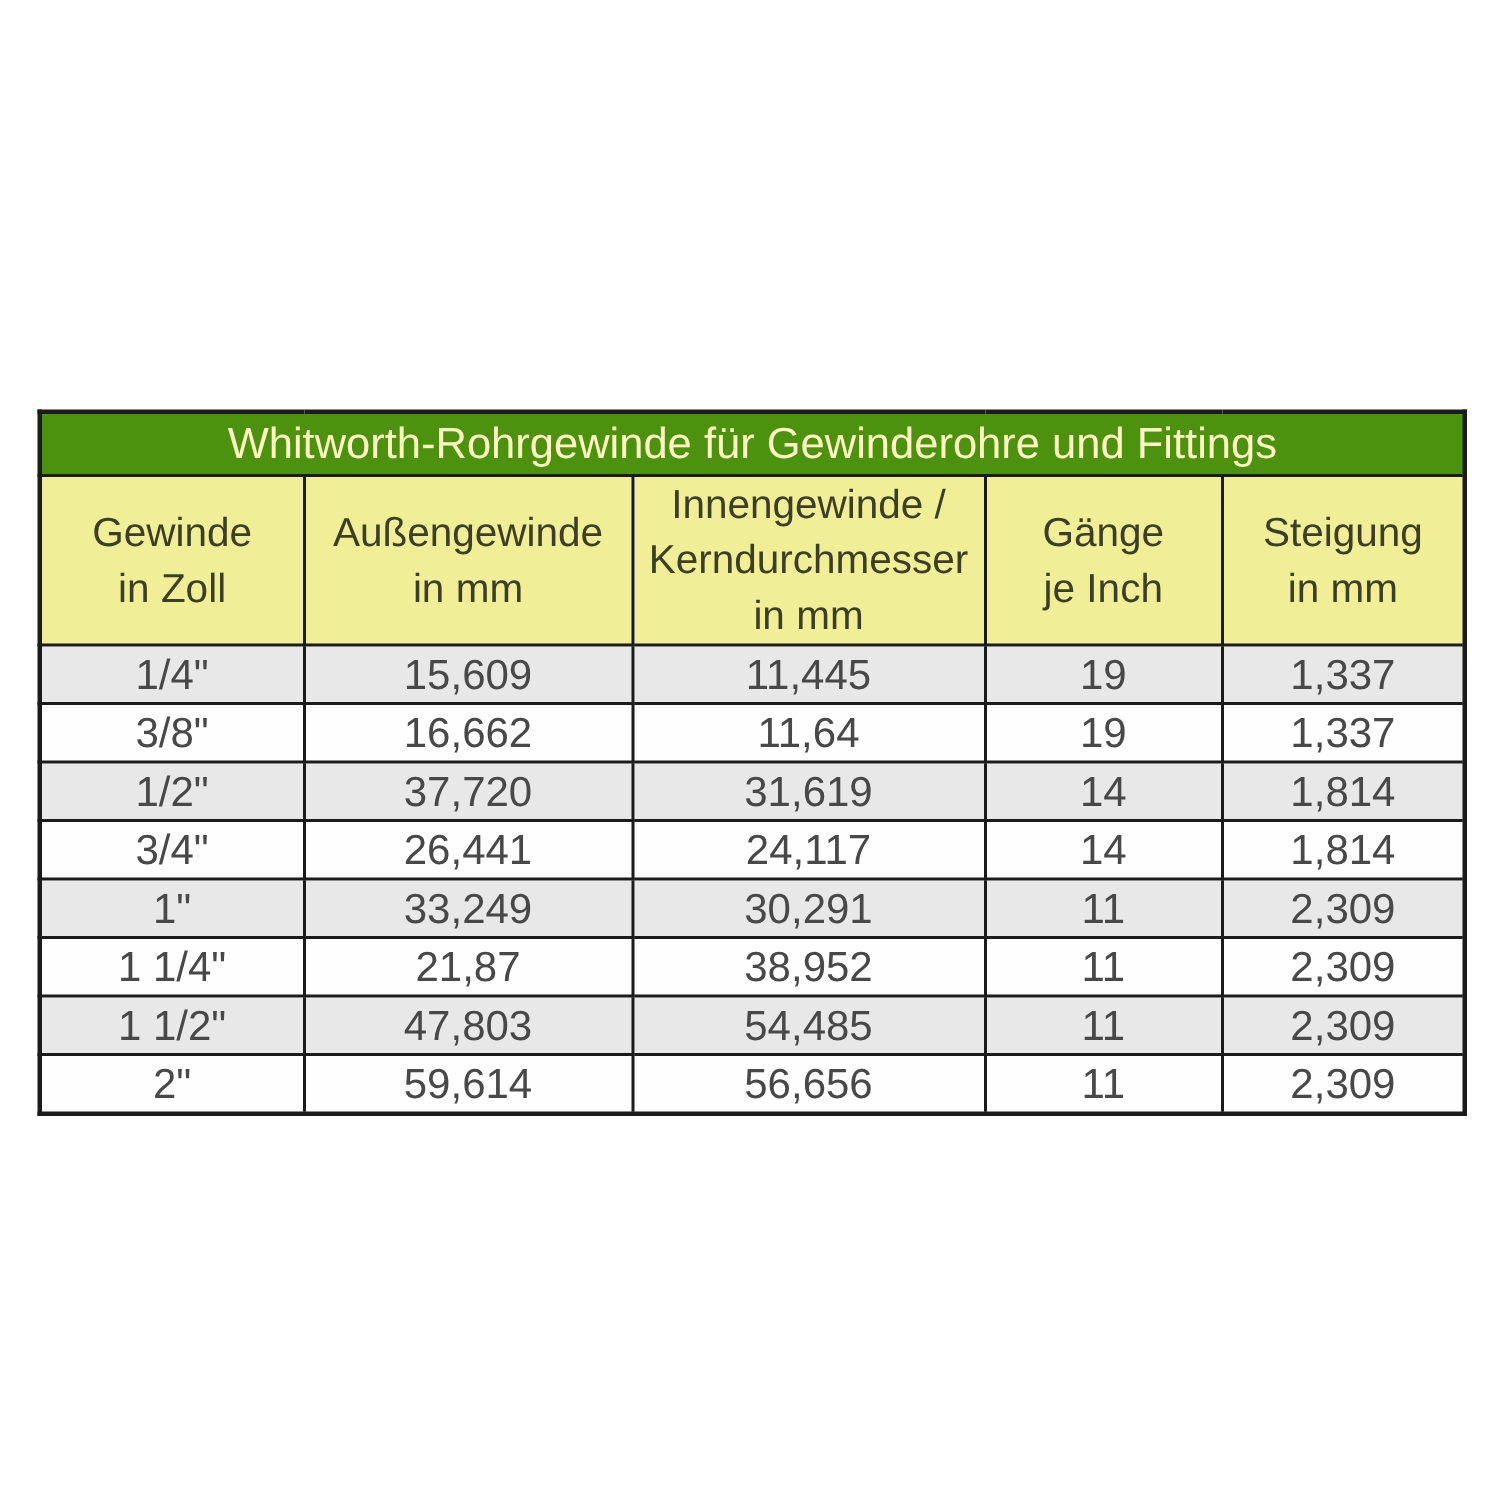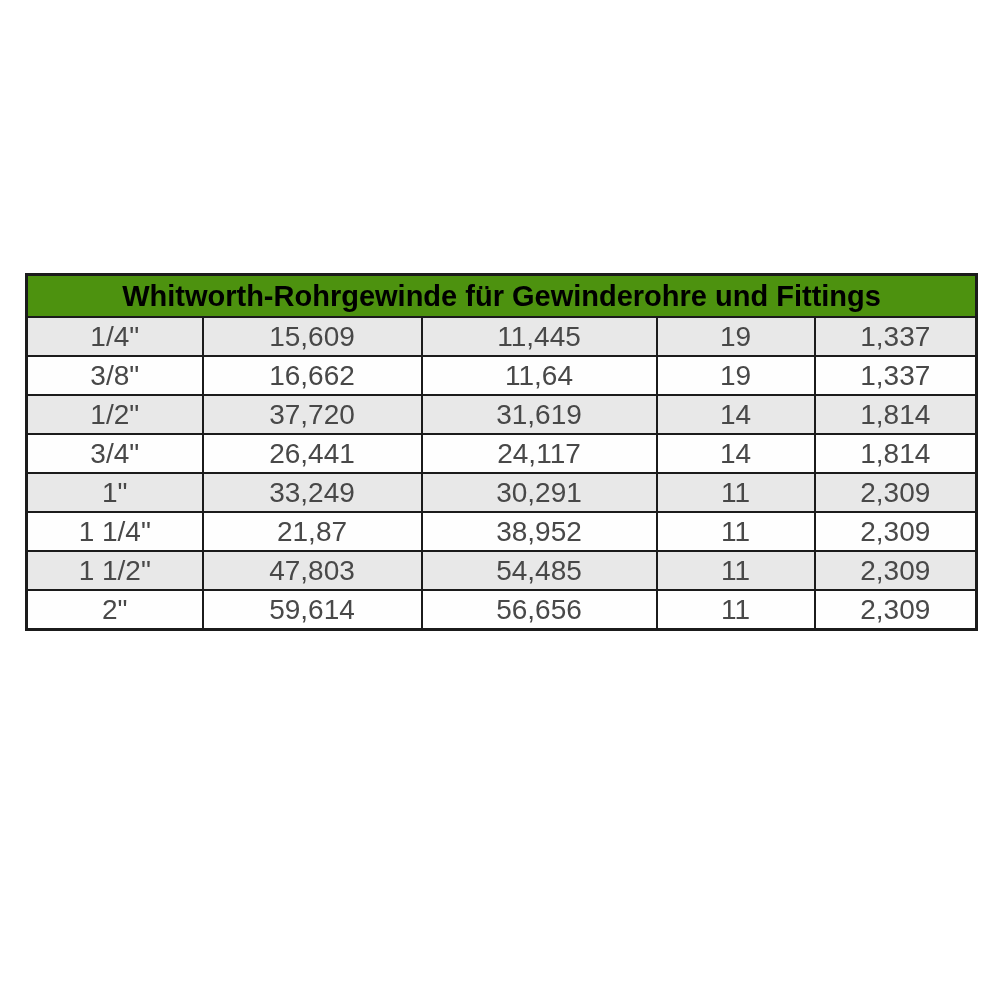--- a/index.html
+++ b/index.html
@@ -29,22 +29,22 @@
   table.thread-table td,
   table.thread-table th {
     border: 2px solid #1b1b1b;
     text-align: center;
     vertical-align: middle;
     padding: 0;
     overflow: hidden;
   }
   .title-cell {
     background: #4d920f;
-    color: #000000;
-    font-weight: bold;
+    color: #fef9c3;
+    font-weight: normal;
     font-size: 29px;
     height: 40px;
     letter-spacing: 0px;
   }
   .header-row th {
     background: #f0ee96;
     color: #3e3e26;
     font-weight: normal;
     font-size: 27px;
     line-height: 1.36;
@@ -67,20 +67,33 @@
     <colgroup>
       <col style="width:176px">
       <col style="width:219px">
       <col style="width:235px">
       <col style="width:158px">
       <col style="width:162px">
     </colgroup>
     <thead>
       <tr>
         <td class="title-cell" colspan="5">Whitworth-Rohrgewinde für Gewinderohre und Fittings</td>
+      </tr>
+      <tr class="header-row">
+        <th>Gewinde
+in Zoll</th>
+        <th>Außengewinde
+in mm</th>
+        <th>Innengewinde /
+Kerndurchmesser
+in mm</th>
+        <th>Gänge
+je Inch</th>
+        <th>Steigung
+in mm</th>
       </tr>
     </thead>
     <tbody>
       <tr class="row-gray">
         <td>1/4"</td>
         <td>15,609</td>
         <td>11,445</td>
         <td>19</td>
         <td>1,337</td>
       </tr>

